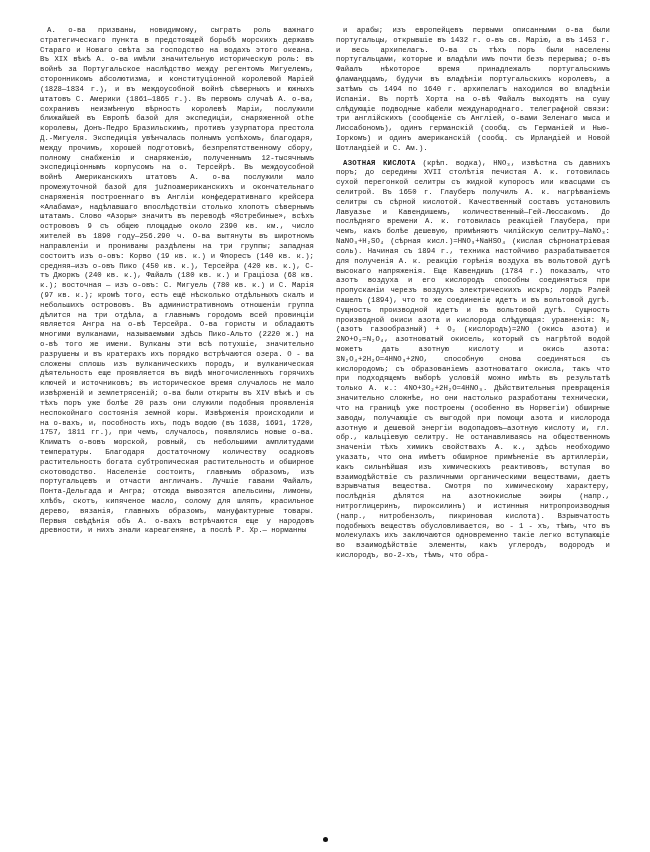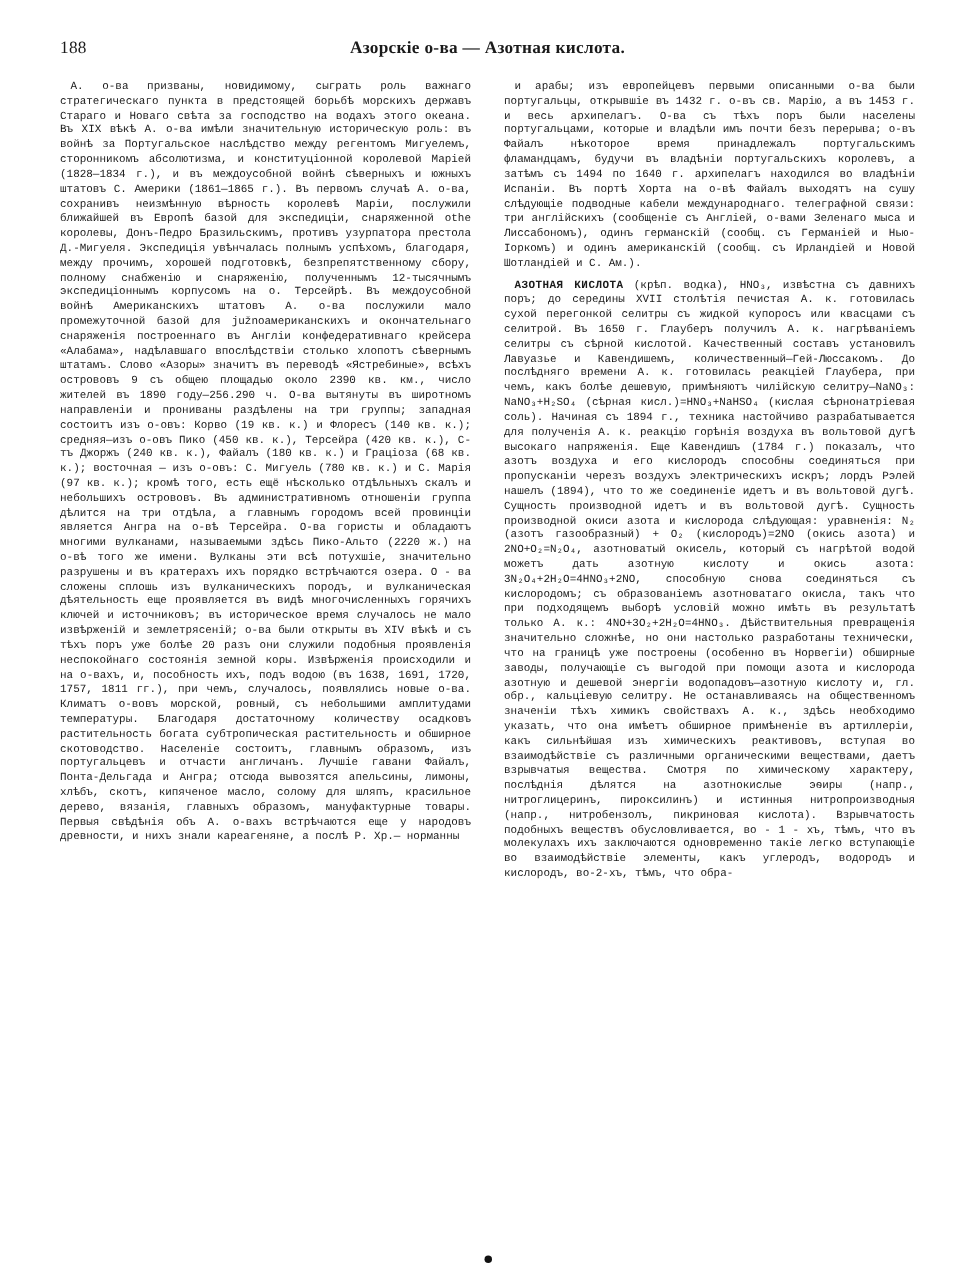--- a/index.html
+++ b/index.html
@@ -75,24 +75,20 @@
     height: 5px;
     background: #111;
     border-radius: 50%;
   }
 </style>
 </head>
 <body>
 
 <div class="page">
 
-  <div class="header">
-    <div class="folio">188</div>
-    <div class="running-title">Азорскіе о-ва — Азотная кислота.</div>
-  </div>
 
   <div class="columns">
 
     <div class="col">
       <p>А. о-ва призваны, новидимому, сыграть роль важнаго стратегическаго пункта в предстоящей борьбѣ морскихъ державъ Стараго и Новаго свѣта за господство на водахъ этого океана. Въ XIX вѣкѣ А. о-ва имѣли значительную историческую роль: въ войнѣ за Португальское наслѣдство между регентомъ Мигуелемъ, сторонникомъ абсолютизма, и конституціонной королевой Маріей (1828—1834 г.), и въ междоусобной войнѣ сѣверныхъ и южныхъ штатовъ С. Америки (1861—1865 г.). Въ первомъ случаѣ А. о-ва, сохранивъ неизмѣнную вѣрность королевѣ Маріи, послужили ближайшей въ Европѣ базой для экспедиціи, снаряженной othe королевы, Донъ-Педро Бразильскимъ, противъ узурпатора престола Д.-Мигуеля. Экспедиція увѣнчалась полнымъ успѣхомъ, благодаря, между прочимъ, хорошей подготовкѣ, безпрепятственному сбору, полному снабженію и снаряженію, полученнымъ 12-тысячнымъ экспедиціоннымъ корпусомъ на о. Терсейрѣ. Въ междоусобной войнѣ Американскихъ штатовъ А. о-ва послужили мало промежуточной базой для južnoамериканскихъ и окончательнаго снаряженія построеннаго въ Англіи конфедеративнаго крейсера «Алабама», надѣлавшаго впослѣдствіи столько хлопотъ сѣвернымъ штатамъ. Слово «Азоры» значитъ въ переводѣ «Ястребиные», всѣхъ острововъ 9 съ общею площадью около 2390 кв. км., число жителей въ 1890 году—256.290 ч. О-ва вытянуты въ широтномъ направленіи и прониваны раздѣлены на три группы; западная состоитъ изъ о-овъ: Корво (19 кв. к.) и Флоресъ (140 кв. к.); средняя—изъ о-овъ Пико (450 кв. к.), Терсейра (420 кв. к.), С-тъ Джоржъ (240 кв. к.), Файалъ (180 кв. к.) и Граціоза (68 кв. к.); восточная — изъ о-овъ: С. Мигуель (780 кв. к.) и С. Марія (97 кв. к.); кромѣ того, есть ещё нѣсколько отдѣльныхъ скалъ и небольшихъ острововъ. Въ административномъ отношеніи группа дѣлится на три отдѣла, а главнымъ городомъ всей провинціи является Ангра на о-вѣ Терсейра. О-ва гористы и обладаютъ многими вулканами, называемыми здѣсь Пико-Альто (2220 ж.) на о-вѣ того же имени. Вулканы эти всѣ потухшіе, значительно разрушены и въ кратерахъ ихъ порядко встрѣчаются озера. О - ва сложены сплошь изъ вулканическихъ породъ, и вулканическая дѣятельность еще проявляется въ видѣ многочисленныхъ горячихъ ключей и источниковъ; въ историческое время случалось не мало извѣрженій и землетрясеній; о-ва были открыты въ XIV вѣкѣ и съ тѣхъ поръ уже болѣе 20 разъ они служили подобныя проявленія неспокойнаго состоянія земной коры. Извѣрженія происходили и на о-вахъ, и, пособность ихъ, подъ водою (въ 1638, 1691, 1720, 1757, 1811 гг.), при чемъ, случалось, появлялись новые о-ва. Климатъ о-вовъ морской, ровный, съ небольшими амплитудами температуры. Благодаря достаточному количеству осадковъ растительность богата субтропическая растительность и обширное скотоводство. Населеніе состоитъ, главнымъ образомъ, изъ португальцевъ и отчасти англичанъ. Лучшіе гавани Файалъ, Понта-Дельгада и Ангра; отсюда вывозятся апельсины, лимоны, хлѣбъ, скотъ, кипяченое масло, солому для шляпъ, красильное дерево, вязанія, главныхъ образомъ, мануфактурные товары. Первыя свѣдѣнія объ А. о-вахъ встрѣчаются еще у народовъ древности, и нихъ знали кареагеняне, а послѣ Р. Хр.— норманны</p>
     </div>
 
     <div class="col">
       <p>и арабы; изъ европейцевъ первыми описанными о-ва были португальцы, открывшіе въ 1432 г. о-въ св. Марію, а въ 1453 г. и весь архипелагъ. О-ва съ тѣхъ поръ были населены португальцами, которые и владѣли имъ почти безъ перерыва; о-въ Файалъ нѣкоторое время принадлежалъ португальскимъ фламандцамъ, будучи въ владѣніи португальскихъ королевъ, а затѣмъ съ 1494 по 1640 г. архипелагъ находился во владѣніи Испаніи. Въ портѣ Хорта на о-вѣ Файалъ выходятъ на сушу слѣдующіе подводные кабели международнаго. телеграфной связи: три англійскихъ (сообщеніе съ Англіей, о-вами Зеленаго мыса и Лиссабономъ), одинъ германскій (сообщ. съ Германіей и Нью-Іоркомъ) и одинъ американскій (сообщ. съ Ирландіей и Новой Шотландіей и С. Ам.).</p>
       <div class="spacer"></div>

